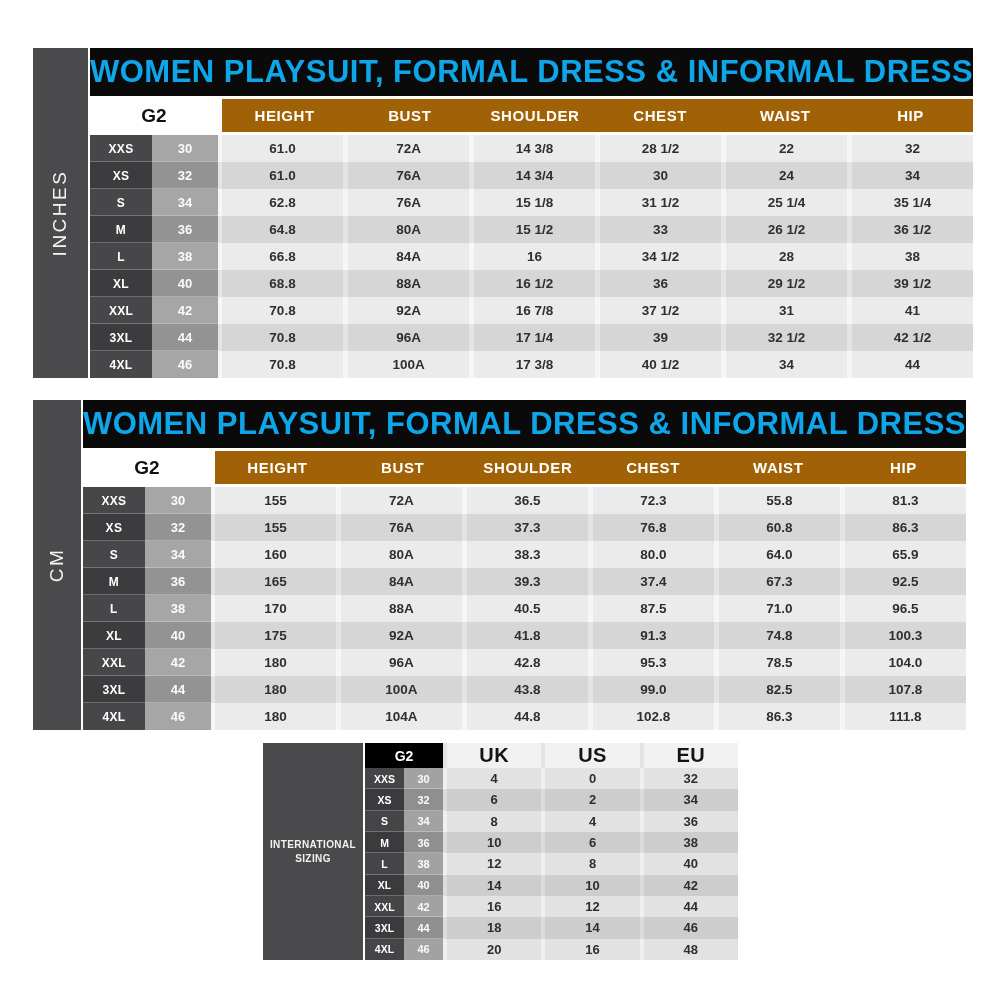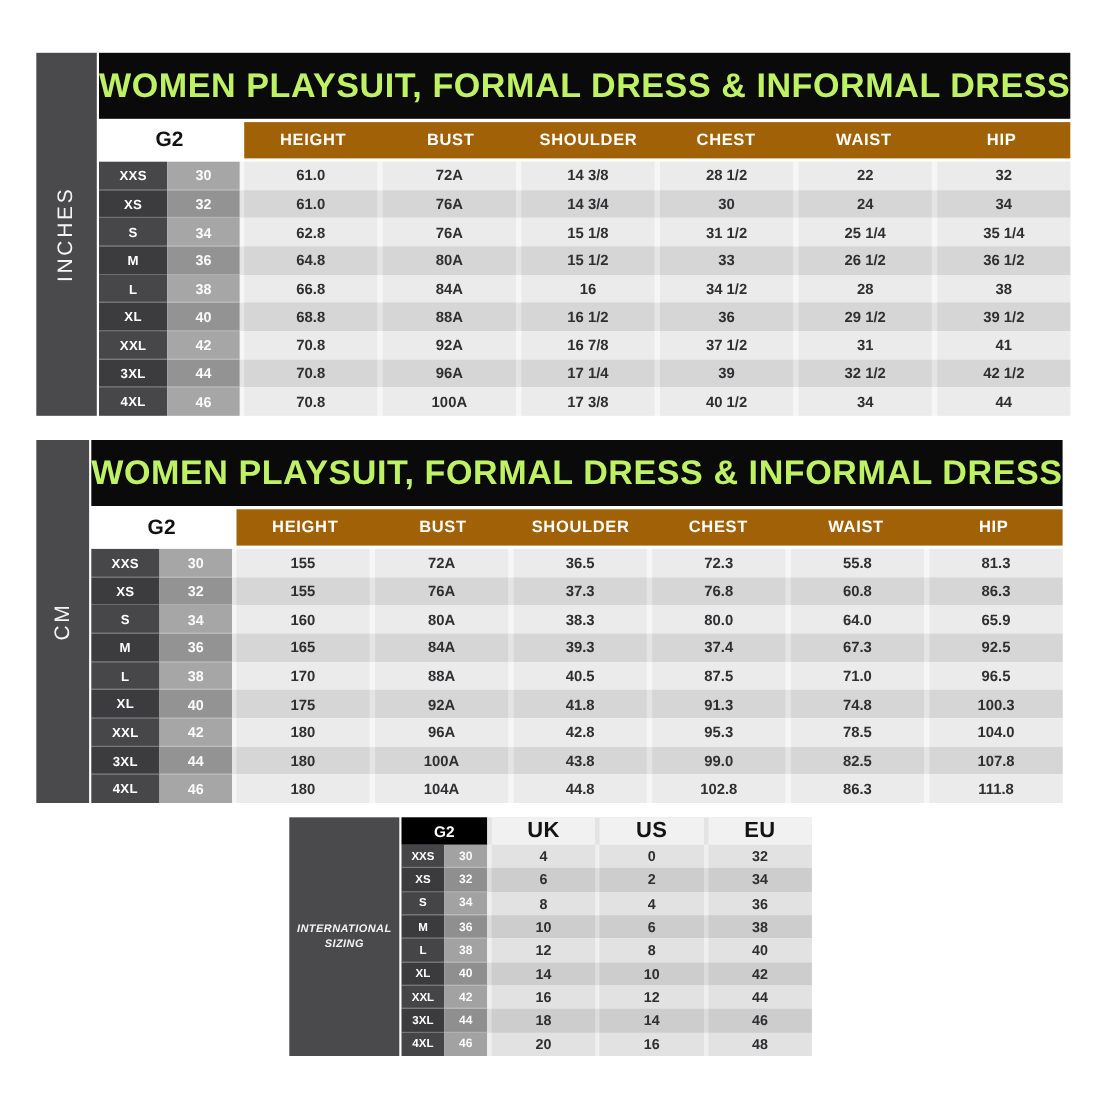--- a/index.html
+++ b/index.html
@@ -11,21 +11,21 @@
   .sizetable { position:absolute; left:33px; width:933px; height:330px; display:flex; }
   .sizetable.t1 { top:48px; }
   .sizetable.t2 { top:400px; }
 
   .unit-rail { width:55px; background:#4a4a4c; margin-right:2px;
                display:flex; align-items:center; justify-content:center; }
   .unit-text { transform:rotate(-90deg); white-space:nowrap; color:#f4f4f4;
                font-size:19px; font-weight:400; letter-spacing:2.5px; }
 
   .tbl-main { flex:1; display:flex; flex-direction:column; }
-  .tbl-title { height:60px; background:#0a0a0a; color:#bef264; margin-bottom:3px;
+  .tbl-title { height:48px; background:#0a0a0a; color:#0ea5e9; margin-bottom:3px;
                display:flex; align-items:center; justify-content:center;
                font-size:31px; font-weight:700; letter-spacing:0.5px; white-space:nowrap; }
   .tbl-header { height:33px; display:flex; margin-bottom:3px; }
   .g2cell { width:128px; background:#ffffff; color:#111;
             display:flex; align-items:center; justify-content:center;
             font-size:19px; font-weight:700; }
   .hgap { width:4px; }
   .colheads { flex:1; background:#a16207; display:flex; }
   .colhead { flex:1; color:#fff; display:flex; align-items:center; justify-content:center;
              font-size:15px; font-weight:700; letter-spacing:0.6px; }
@@ -49,21 +49,21 @@
   .srow.even .dcell { background:#ebebeb; }
   .srow.odd  .dcell { background:#d6d6d6; }
   .srow:not(:last-child) .lbl,
   .srow:not(:last-child) .num { box-shadow: inset 0 -1px 0 rgba(255,255,255,0.25); }
 
   
   .intl { position:absolute; left:263px; top:743px; width:475px; height:217px; display:flex; }
   .intl-rail { width:100px; background:#4a4a4c; margin-right:2px;
                display:flex; flex-direction:column; align-items:center; justify-content:center;
                color:#f2f2f2; font-size:10px; font-weight:700; letter-spacing:0.4px;
-               line-height:1.35; text-align:center;font-style:italic; }
+               line-height:1.35; text-align:center; }
   .intl-main { flex:1; display:flex; flex-direction:column; }
   .intl-header { height:25px; display:flex; }
   .ig2 { width:78px; background:#000; color:#fff; display:flex; align-items:center;
          justify-content:center; font-size:14px; font-weight:700; }
   .iheads { flex:1; display:flex; gap:4px; padding-left:4px; background:#e3e3e3; }
   .ihead { flex:1; background:#f1f1f1; color:#141414; display:flex; align-items:center;
            justify-content:center; font-size:20px; font-weight:700; letter-spacing:0.4px; }
 
   .intl-rows { flex:1; display:flex; flex-direction:column; }
   .irow { flex:1; display:flex; }

